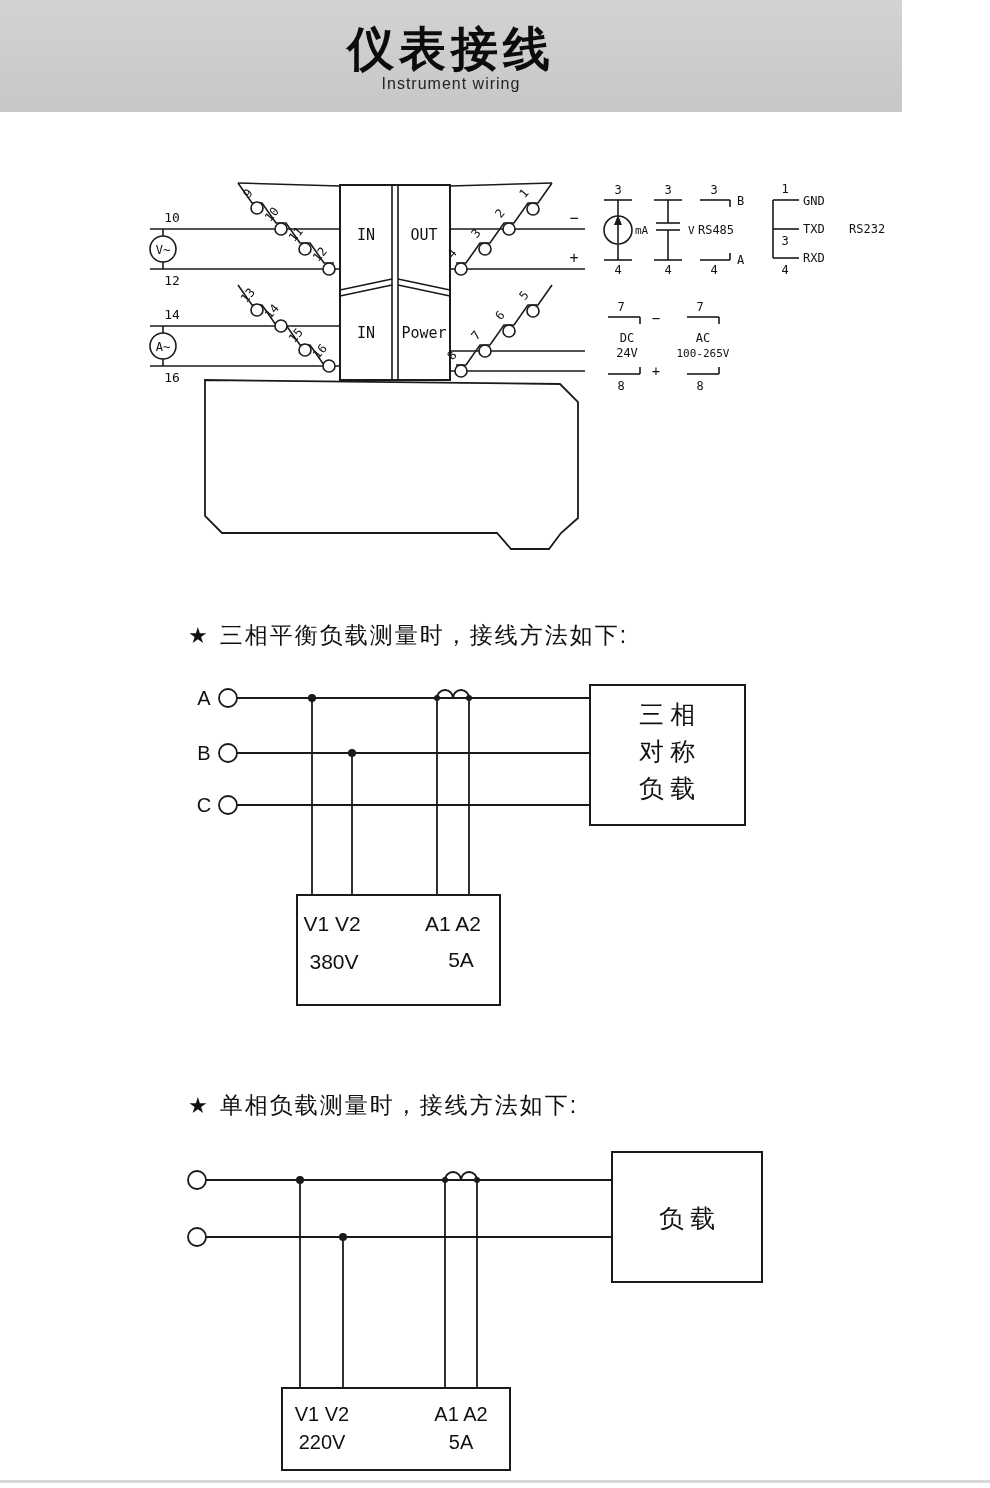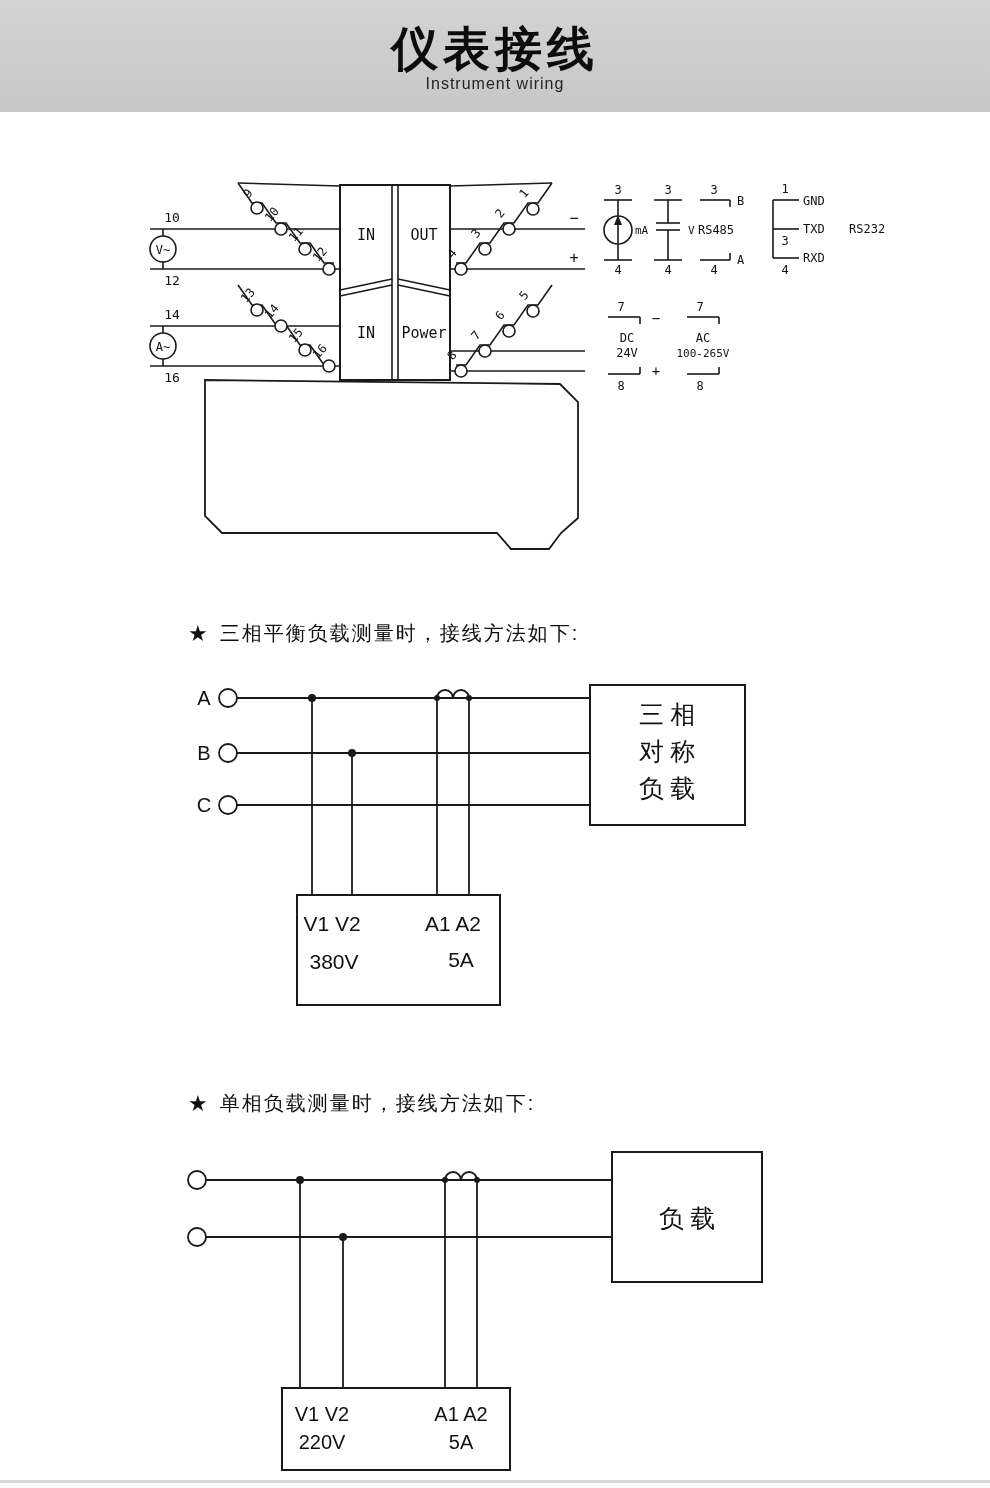--- a/index.html
+++ b/index.html
@@ -1,25 +1,25 @@
 <!DOCTYPE html>
 <html><head>
 <meta charset="utf-8">
 <style>
   * { margin:0; padding:0; box-sizing:border-box; }
   body { background:#ededed; font-family:"Liberation Sans", sans-serif; }
   .page { position:relative; width:990px; height:1488px; background:#ffffff; margin:0 auto; overflow:hidden; }
-  .banner { position:absolute; top:0; left:0; width:990px; height:112px;
+  .banner { position:absolute; top:0; left:0; width:902px; height:112px;
             background:linear-gradient(180deg,#d3d3d3 0%, #c7c7c7 100%); text-align:center; }
   .banner h1 { font-size:47px; font-weight:bold; color:#0c0c0c; letter-spacing:5px; padding-top:18px;
                font-family:"Liberation Sans", sans-serif; }
   .banner .subtitle { font-size:16px; color:#242424; margin-top:-6px; letter-spacing:1px; }
   .note { position:absolute; display:flex; align-items:center; gap:12px; color:#101010; }
   .note .star { font-size:22px; line-height:1; }
-  .note .txt  { font-size:20px; font-family:Liberation Sans, sans-serif; letter-spacing:2px; }
+  .note .txt  { font-size:23px; font-family:Liberation Sans, sans-serif; letter-spacing:2px; }
   svg.diagram { position:absolute; top:0; left:0; }
   svg line, svg polyline, svg path, svg rect, svg circle { stroke:#1a1a1a; fill:none; }
   svg text { fill:#111; stroke:none; }
   .wfill { fill:#ffffff; }
   .dot   { fill:#1a1a1a; stroke:none; }
   .mono  { font-family:"DejaVu Sans Mono", monospace; }
   .sans  { font-family:"Liberation Sans", sans-serif; }
   .serif { font-family:"Liberation Serif", serif; }
   .bottom-rule { position:absolute; left:0; top:1480px; width:990px; height:3px; background:#d8d8d8; }
 </style>

